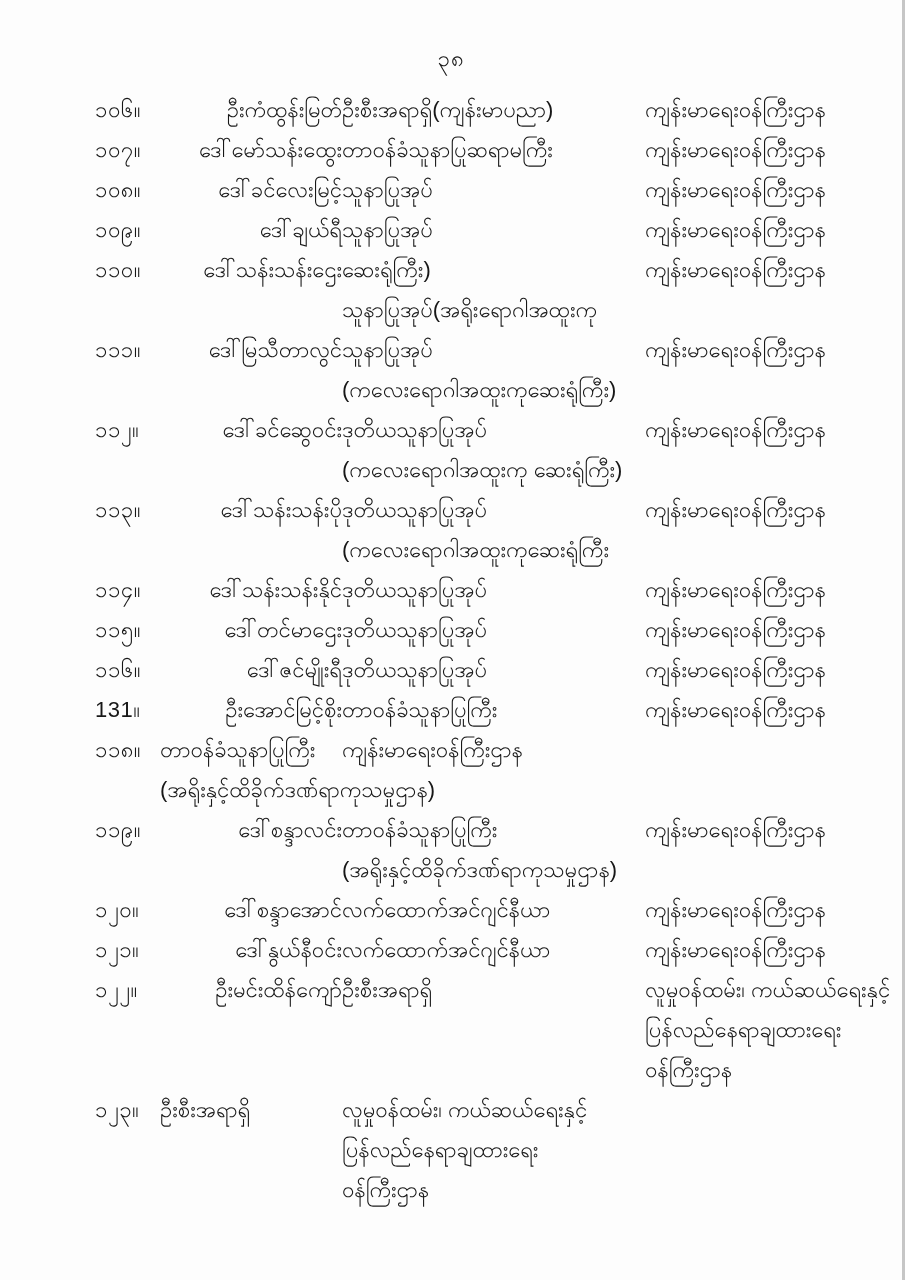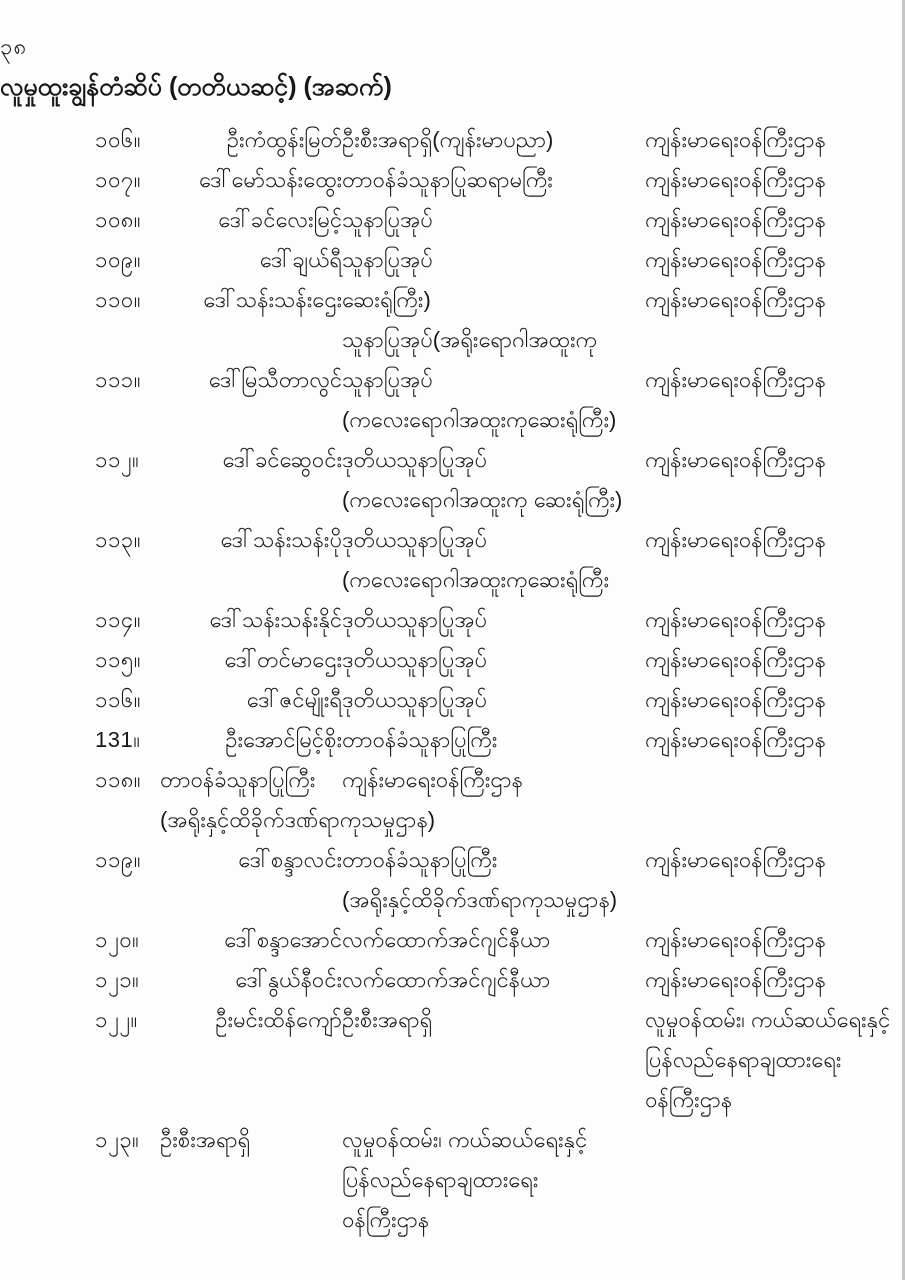--- a/index.html
+++ b/index.html
@@ -10,21 +10,21 @@
     position: relative;
     width: 905px;
     height: 1280px;
     margin: 0 auto;
     background: #fdfdfd;
     color: #171717;
     border-right: 3px solid #c6c6c6;
     overflow: hidden;
   }
 
-  .header { padding-top: 32px; text-align: left; }
+  .header { padding-top: 44px; text-align: center; }
 
   .page-number {
     font-size: 22px;
     line-height: 30px;
     letter-spacing: 1px;
   }
 
   .page-title {
     margin-top: 6px;
     font-size: 25px;
@@ -47,21 +47,20 @@
   .cell .line { line-height: 40px; white-space: nowrap; }
   .cell.num { letter-spacing: 0.5px; }
   .cell.name { white-space: nowrap; text-align: right; }
 </style>
 </head>
 <body>
 
 <div class="page">
   <div class="header">
     <div class="page-number">၃၈</div>
-    <div class="page-title">လူမှုထူးချွန်တံဆိပ် (တတိယဆင့်) (အဆက်)</div>
   </div>
 
   <div class="awards-table">
   <div class="row">
     <div class="cell num">၁၀၆။</div>
     <div class="cell name">ဦးကံထွန်းမြတ်</div>
     <div class="cell position">
           <div class="line">ဦးစီးအရာရှိ(ကျန်းမာပညာ)</div>
         </div>
     <div class="cell ministry">

